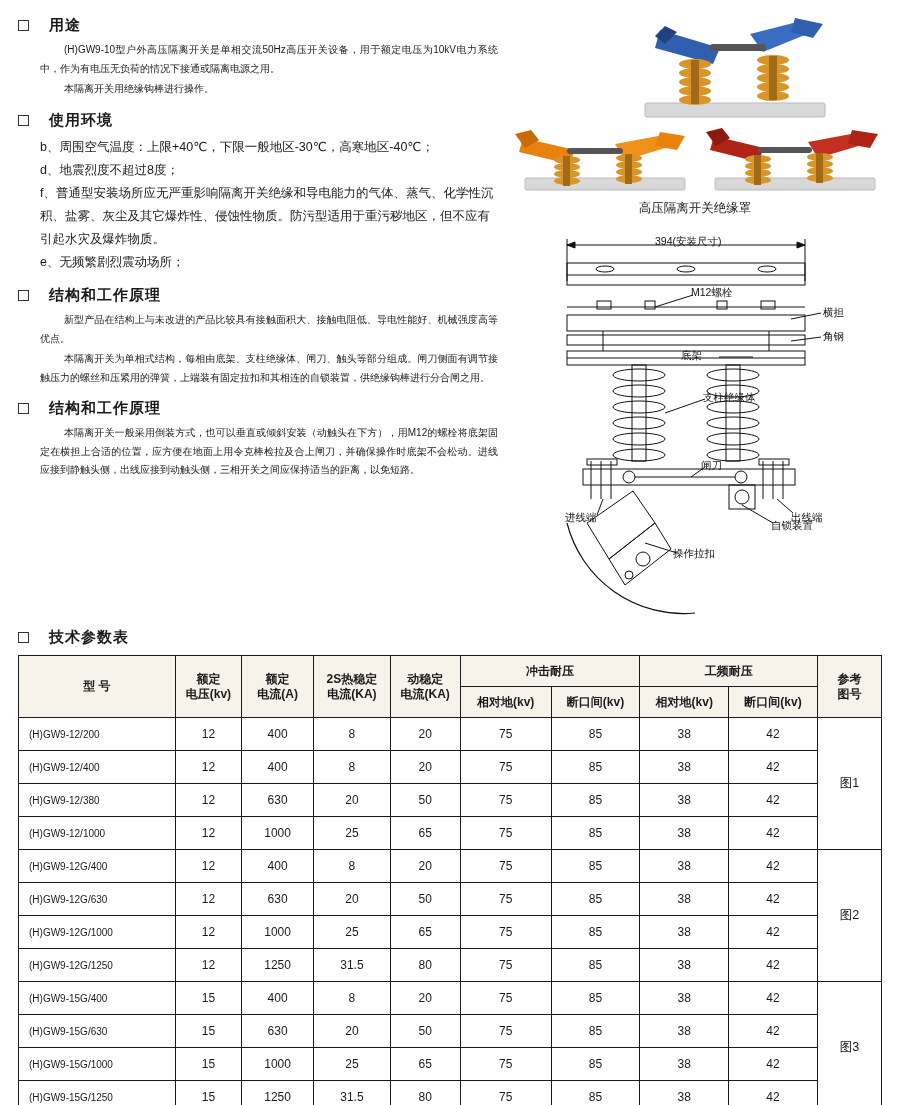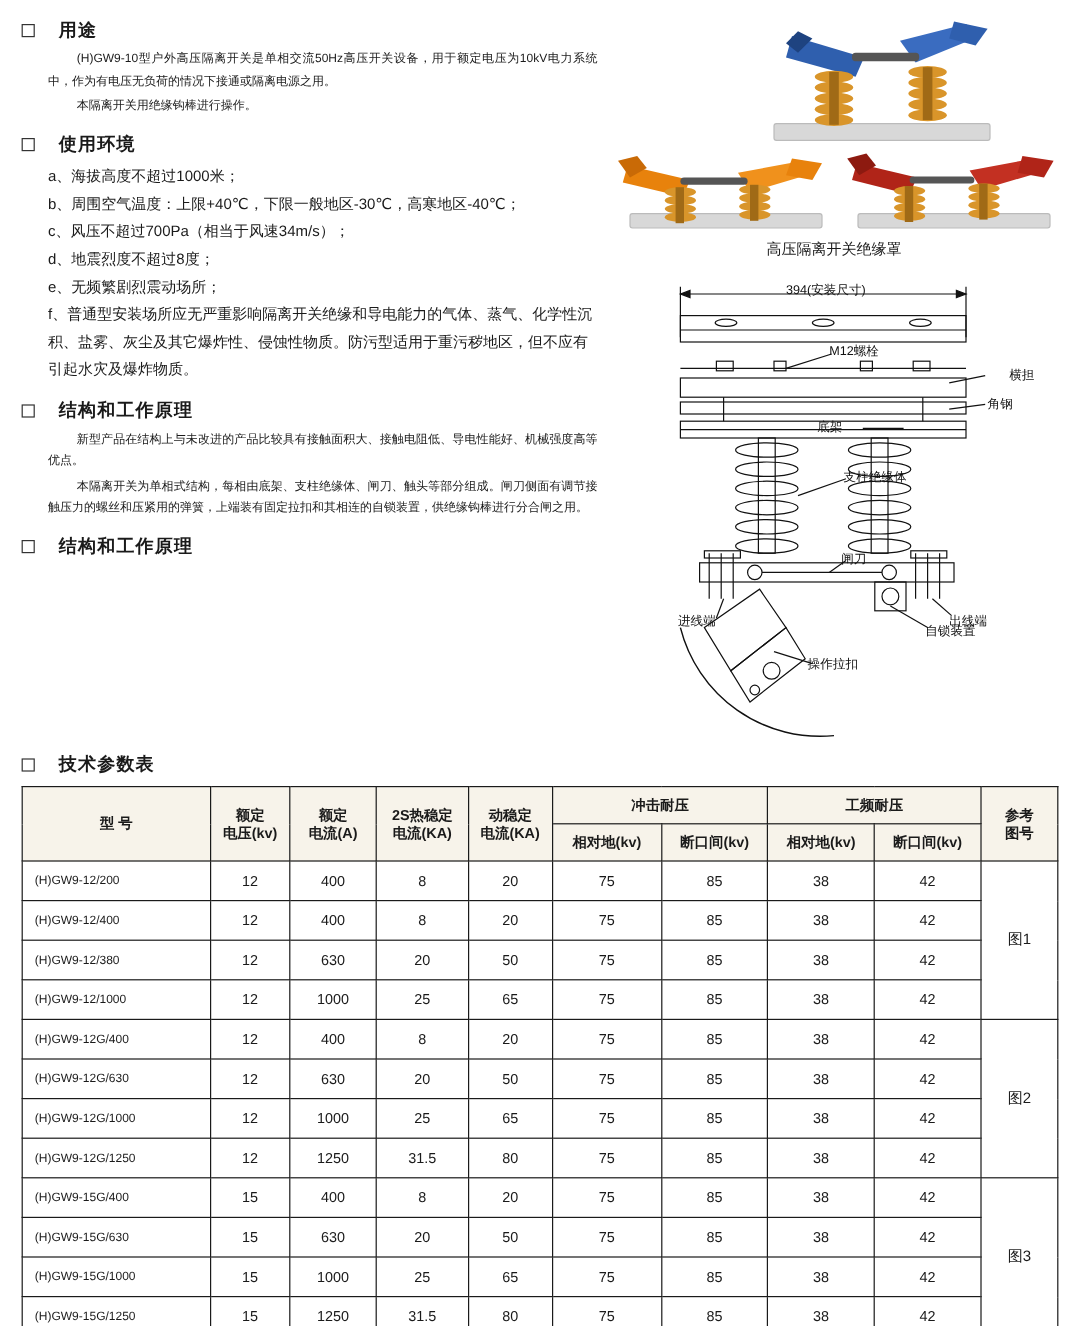--- a/index.html
+++ b/index.html
@@ -64,54 +64,49 @@
       <p class="para indent">本隔离开关用绝缘钩棒进行操作。</p>
     </div>
 
     <div class="sec">
       <div class="sec-head">
         <span class="sq"></span>
         <span class="sec-title">使用环境</span>
       </div>
       <div class="sub">
         <div class="itm">
-            <span class="txt">a、海拔高度不超过1000米；</span>
-          </div>
-        <div class="itm">
             <span class="txt">b、周围空气温度：上限+40℃，下限一般地区-30℃，高寒地区-40℃；</span>
-          </div>
-        <div class="itm">
-            <span class="txt">c、风压不超过700Pa（相当于风速34m/s）；</span>
           </div>
         <div class="itm">
             <span class="txt">d、地震烈度不超过8度；</span>
           </div>
         <div class="itm">
-            <span class="txt">e、无频繁剧烈震动场所；</span>
+            <span class="txt">f、普通型安装场所应无严重影响隔离开关绝缘和导电能力的气体、蒸气、化学性沉积、盐雾、灰尘及其它爆炸性、侵蚀性物质。防污型适用于重污秽地区，但不应有引起水灾及爆炸物质。</span>
           </div>
         <div class="itm">
-            <span class="txt">f、普通型安装场所应无严重影响隔离开关绝缘和导电能力的气体、蒸气、化学性沉积、盐雾、灰尘及其它爆炸性、侵蚀性物质。防污型适用于重污秽地区，但不应有引起水灾及爆炸物质。</span>
+            <span class="txt">e、无频繁剧烈震动场所；</span>
           </div>
       </div>
     </div>
 
     <div class="sec">
       <div class="sec-head">
         <span class="sq"></span>
         <span class="sec-title">结构和工作原理</span>
       </div>
       <p class="para indent">新型产品在结构上与未改进的产品比较具有接触面积大、接触电阻低、导电性能好、机械强度高等优点。</p>
       <p class="para indent">本隔离开关为单相式结构，每相由底架、支柱绝缘体、闸刀、触头等部分组成。闸刀侧面有调节接触压力的螺丝和压紧用的弹簧，上端装有固定拉扣和其相连的自锁装置，供绝缘钩棒进行分合闸之用。</p>
     </div>
 
     <div class="sec">
       <div class="sec-head">
         <span class="sq"></span>
         <span class="sec-title">结构和工作原理</span>
       </div>
+      <p class="para indent">本隔离开关一般采用倒装方式，也可以垂直或倾斜安装（动触头在下方），用M12的螺栓将底架固定在横担上合适的位置，应方便在地面上用令克棒检拉及合上闸刀，并确保操作时底架不会松动。进线应接到静触头侧，出线应接到动触头侧，三相开关之间应保持适当的距离，以免短路。</p>
     </div>
   </div>
 
   <div class="right-col">
 
     <div class="photos">
 
       <svg width="380" height="130" style="position:absolute;left:0;top:0;">
         <rect x="140" y="95" width="180" height="14" rx="2" fill="#d8d8d8" stroke="#bbb"></rect>
 
@@ -266,21 +261,21 @@
           <line x1="186" y1="254" x2="200" y2="244"></line>
           <line x1="98" y1="276" x2="92" y2="292"></line>
           <line x1="272" y1="276" x2="288" y2="290"></line>
           <line x1="237" y1="282" x2="268" y2="300"></line>
           <line x1="140" y1="320" x2="172" y2="330"></line>
         </g>
       </svg>
 
       <div class="dlabel" style="left:150px;top:12px;">394(安装尺寸)</div>
       <div class="dlabel" style="left:186px;top:63px;">M12螺栓</div>
-      <div class="dlabel" style="left:336px;top:83px;">横担</div>
+      <div class="dlabel" style="left:318px;top:83px;">横担</div>
       <div class="dlabel" style="left:318px;top:107px;">角钢</div>
       <div class="dlabel" style="left:176px;top:126px;">底架</div>
       <div class="dlabel" style="left:198px;top:168px;">支柱绝缘体</div>
       <div class="dlabel" style="left:196px;top:236px;">闸刀</div>
       <div class="dlabel" style="left:60px;top:288px;">进线端</div>
       <div class="dlabel" style="left:286px;top:288px;">出线端</div>
       <div class="dlabel" style="left:168px;top:324px;">操作拉扣</div>
       <div class="dlabel" style="left:266px;top:296px;">自锁装置</div>
     </div>
   </div>

